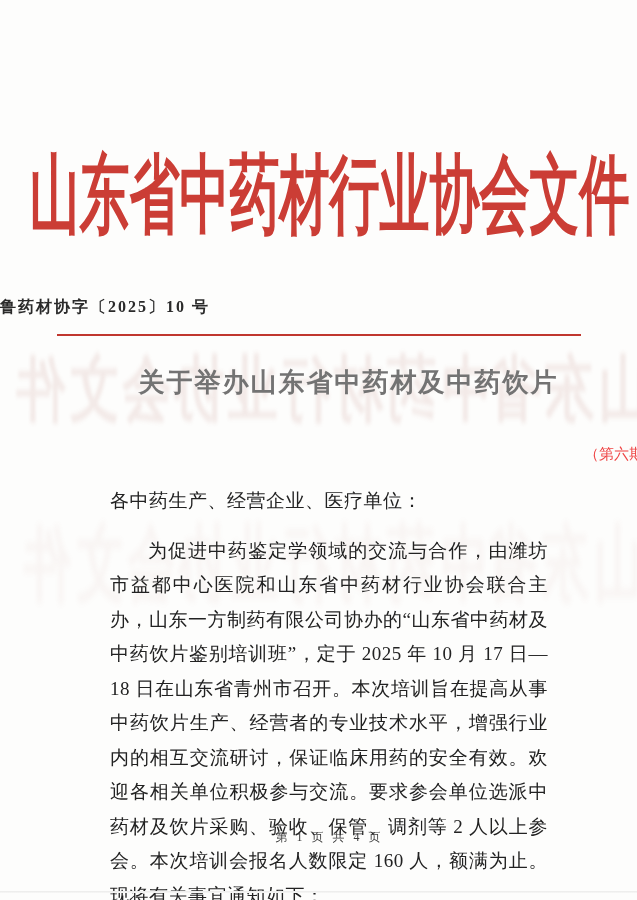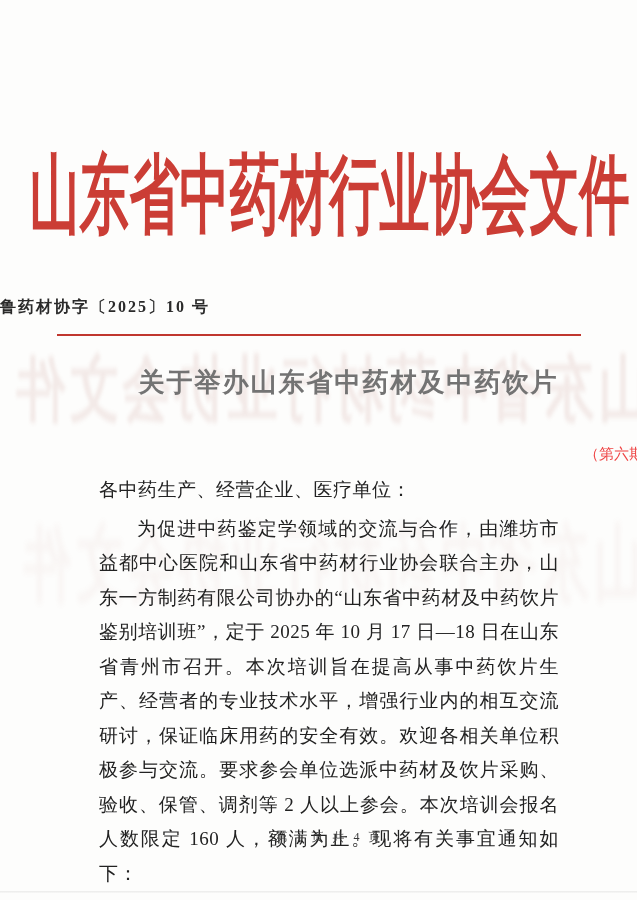--- a/index.html
+++ b/index.html
@@ -125,21 +125,21 @@
     left: 95px;
     width: 468px;
     font-family: "Liberation Serif", serif;
     font-size: 19px;
     line-height: 34.5px;
     text-align: justify;
     text-justify: inter-ideograph;
     color: #222222;
     letter-spacing: 0.5px;
   }
-  .body-text p { margin: 4px; }
+  .body-text p { margin: 15px; }
   .paragraph { text-indent: 2em; }
   .section-heading {
     font-weight: 700;
     text-indent: 2em;
     letter-spacing: 1px;
     color: #111111;
   }
 
   
   .page-footer {

